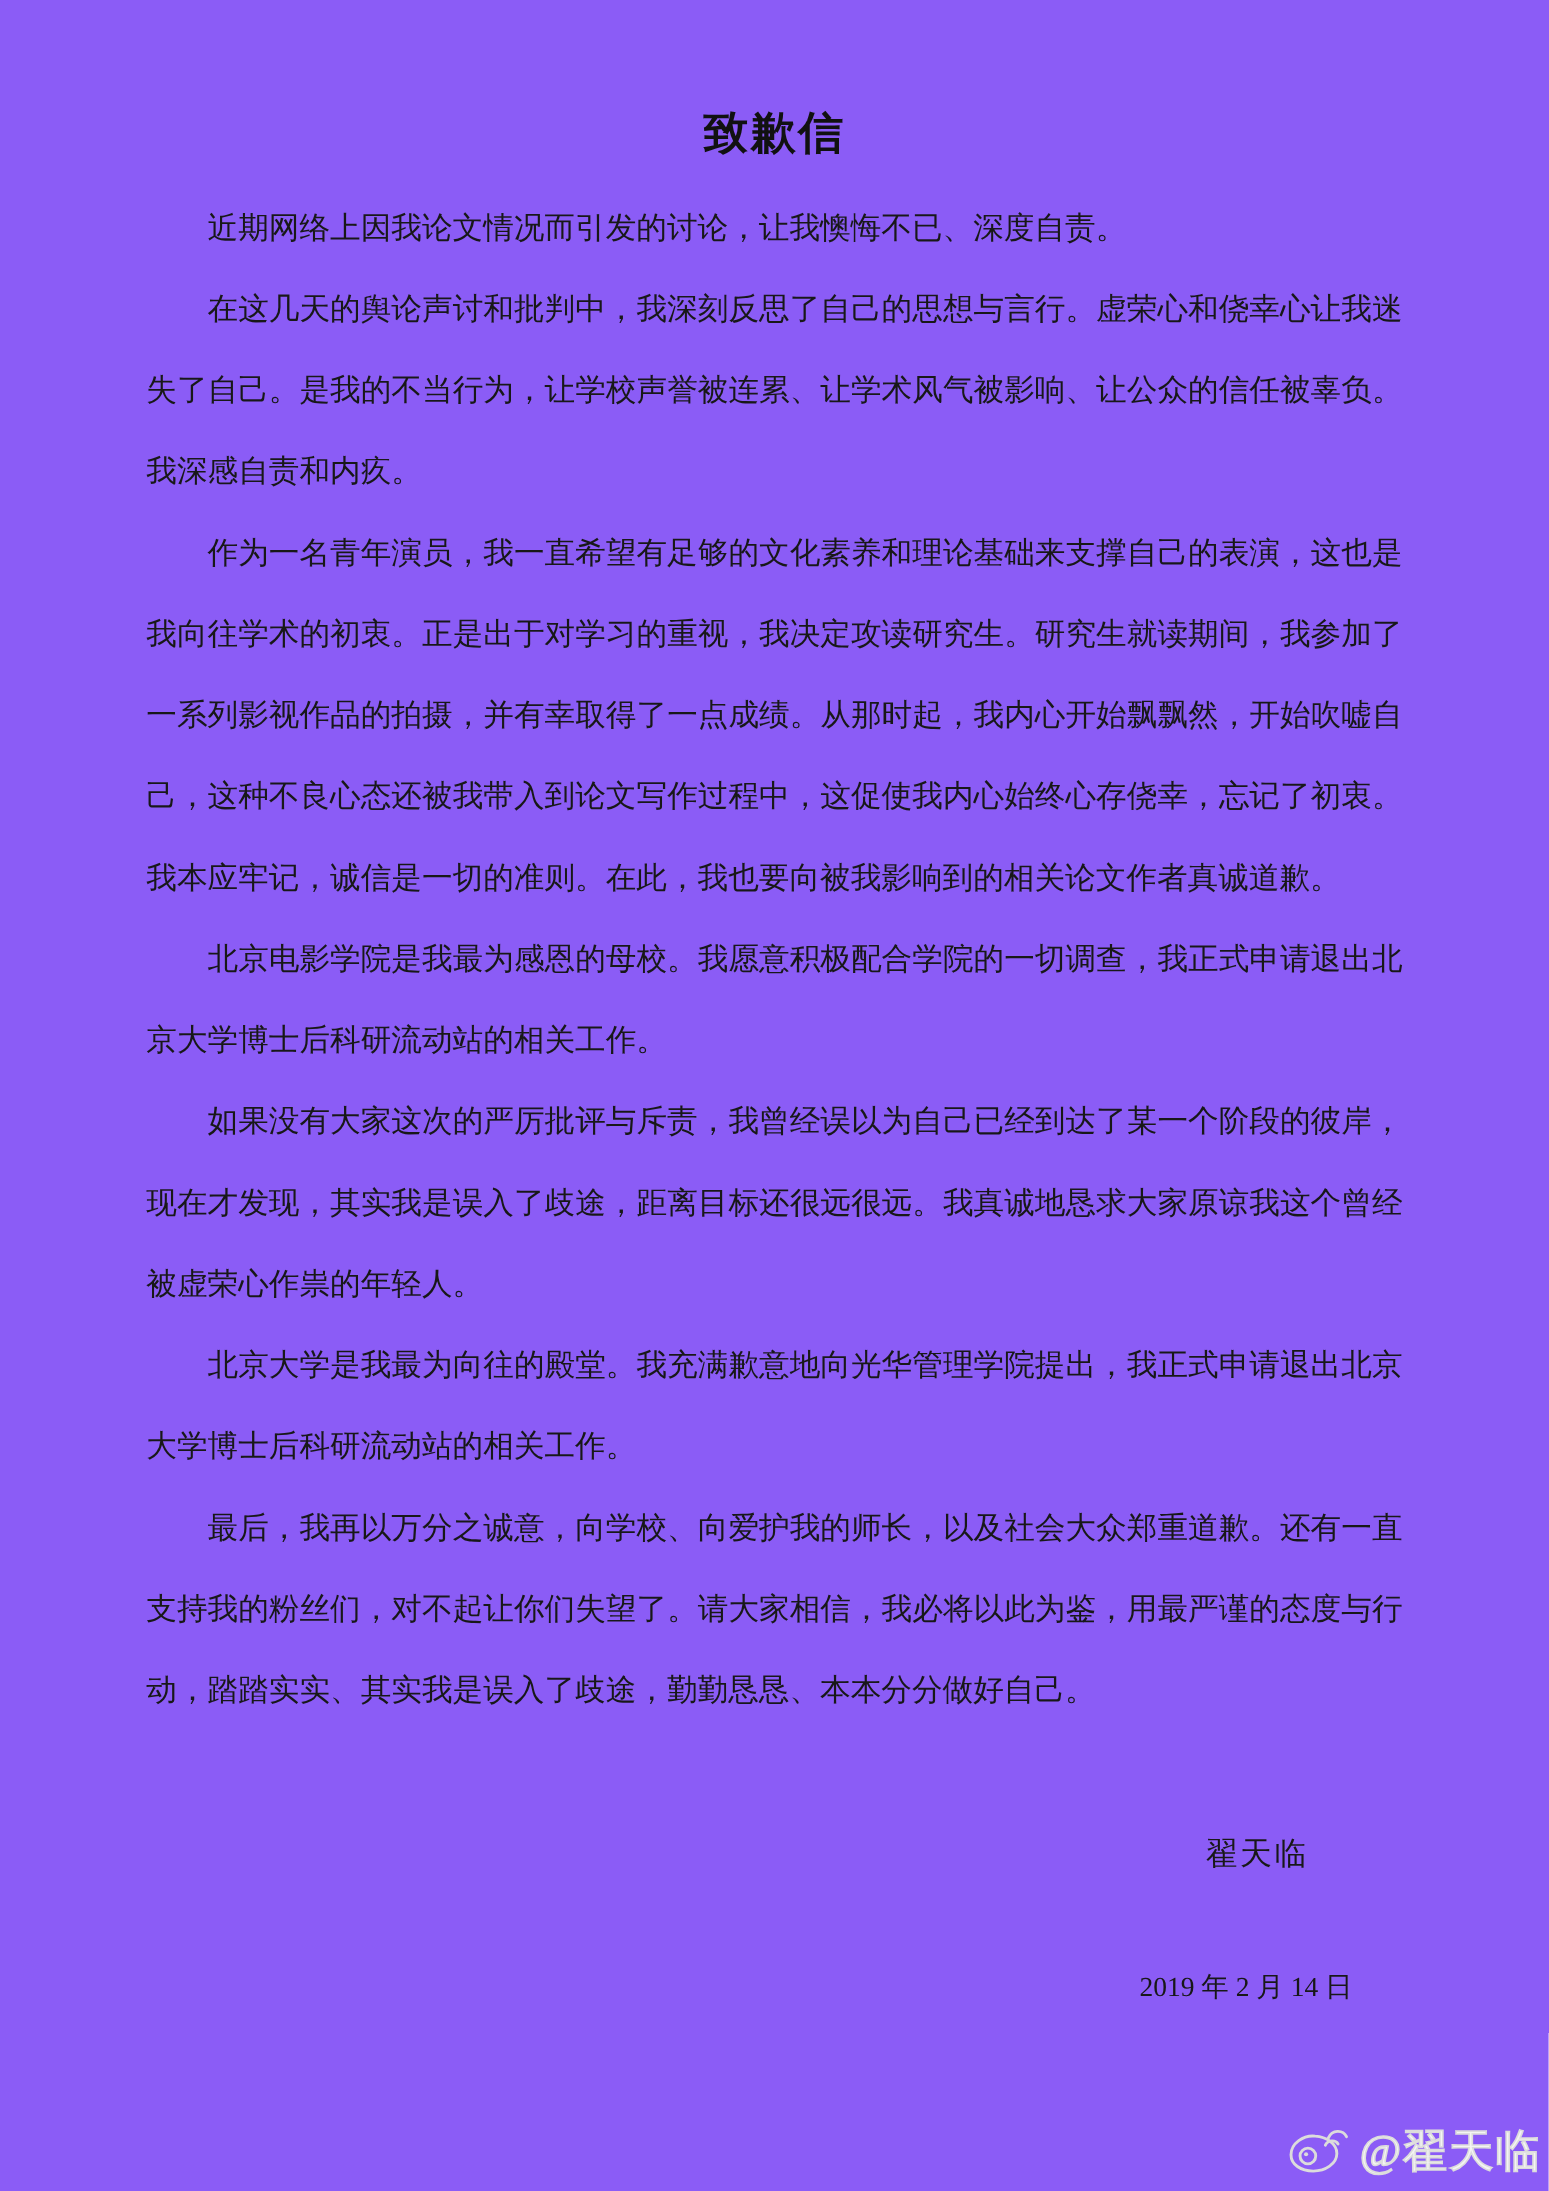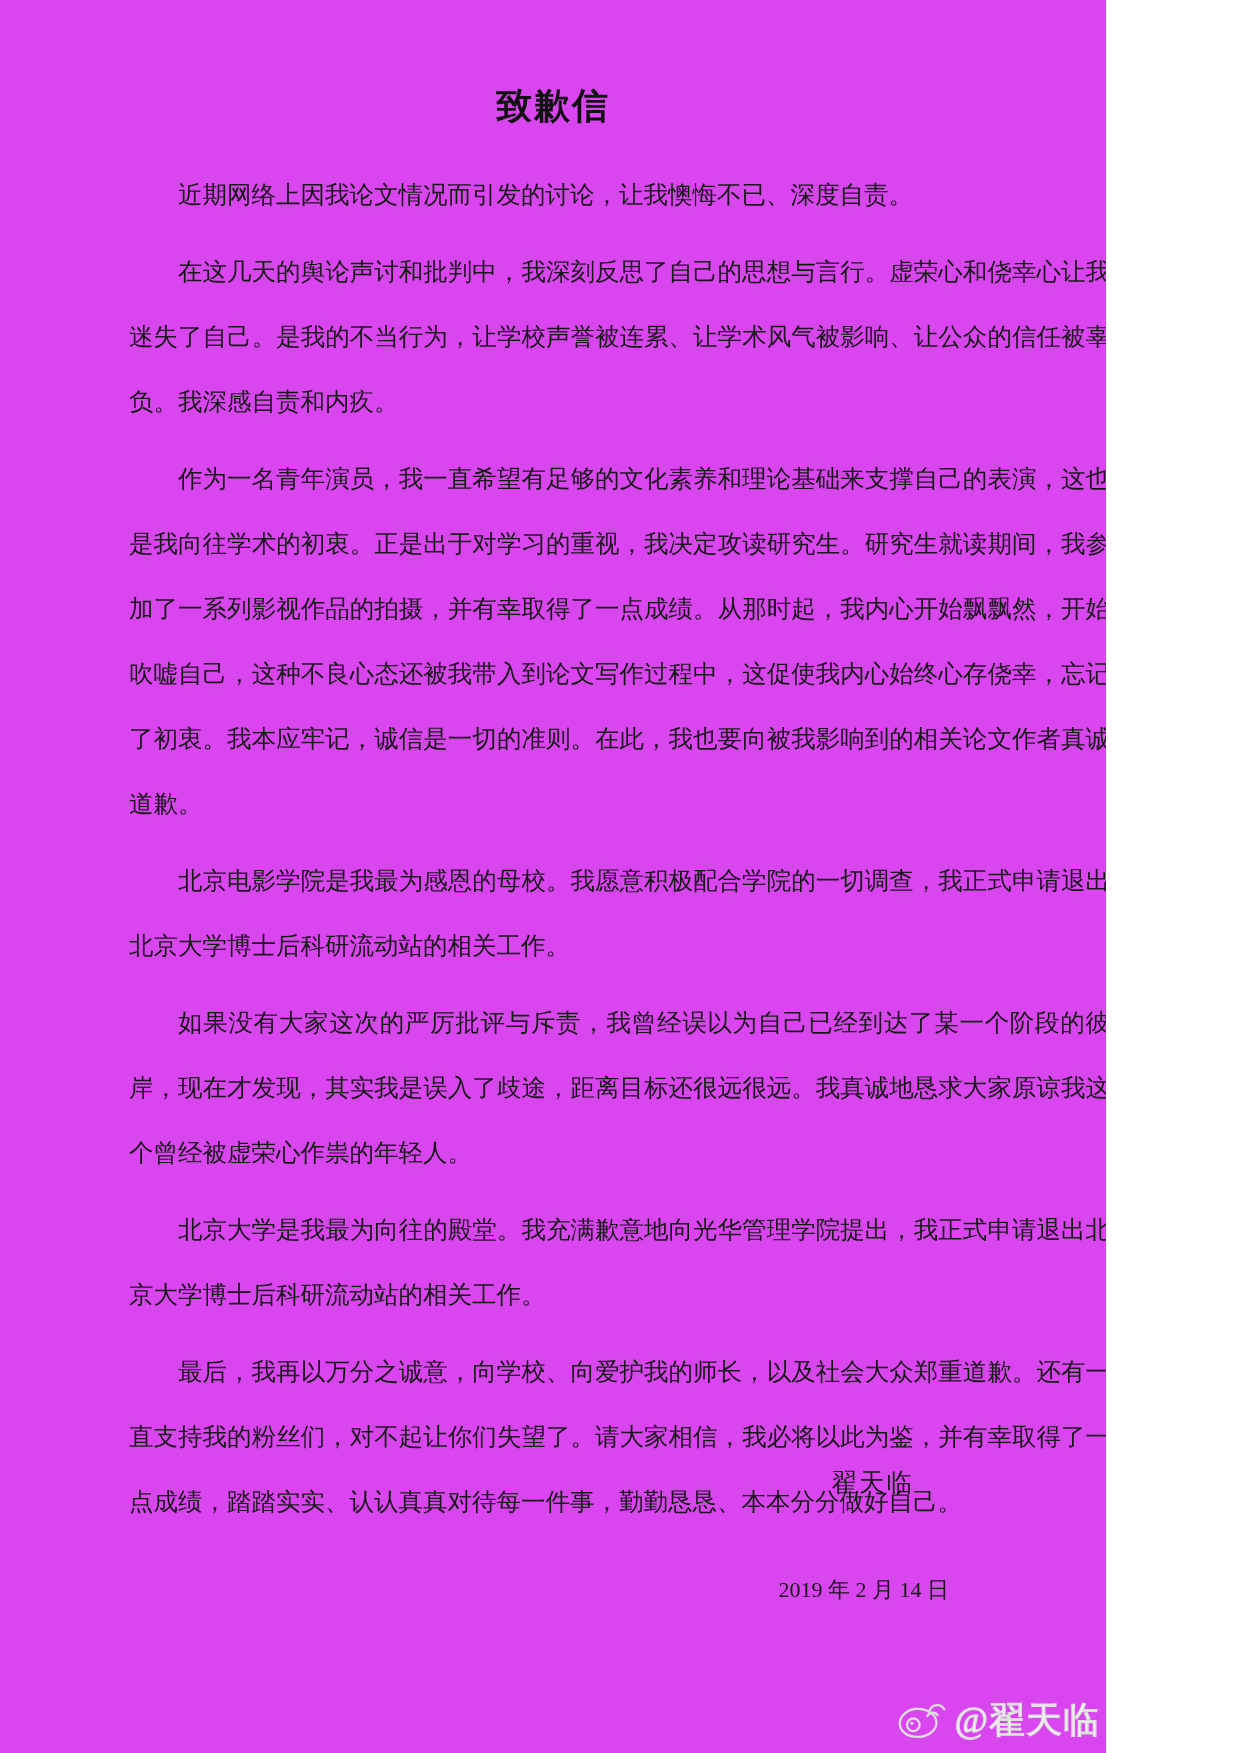--- a/index.html
+++ b/index.html
@@ -2,23 +2,23 @@
 <html><head>
 <meta charset="utf-8">
 <style>
   html, body {
     margin: 0;
     padding: 0;
     background: #ffffff;
   }
   .page {
     position: relative;
-    width: 1106px;
+    width: 1239px;
     height: 1753px;
-    background: #d946ef;
+    background: #8b5cf6;
     overflow: hidden;
     font-family: "Liberation Serif", "DejaVu Serif", serif;
     color: #181818;
   }
   .doc-title {
     position: absolute;
     top: 88px;
     left: 0;
     right: 0;
     margin: 0;
@@ -34,21 +34,21 @@
     top: 150px;
     left: 117px;
     width: 1005px;
     font-size: 24.5px;
     line-height: 65px;
     text-align: justify;
     text-justify: inter-ideograph;
     color: #181818;
   }
   .letter-body p {
-    margin: 12px;
+    margin: 0;
     padding: 0;
     text-indent: 49px;
   }
   .signature-name {
     position: absolute;
     top: 1468px;
     right: 192px;
     font-size: 25.5px;
     line-height: 1.2;
     letter-spacing: 2px;
@@ -87,21 +87,21 @@
 
   <h1 class="doc-title">致歉信</h1>
 
   <div class="letter-body">
     <p>近期网络上因我论文情况而引发的讨论，让我懊悔不已、深度自责。</p>
     <p>在这几天的舆论声讨和批判中，我深刻反思了自己的思想与言行。虚荣心和侥幸心让我迷失了自己。是我的不当行为，让学校声誉被连累、让学术风气被影响、让公众的信任被辜负。我深感自责和内疚。</p>
     <p>作为一名青年演员，我一直希望有足够的文化素养和理论基础来支撑自己的表演，这也是我向往学术的初衷。正是出于对学习的重视，我决定攻读研究生。研究生就读期间，我参加了一系列影视作品的拍摄，并有幸取得了一点成绩。从那时起，我内心开始飘飘然，开始吹嘘自己，这种不良心态还被我带入到论文写作过程中，这促使我内心始终心存侥幸，忘记了初衷。我本应牢记，诚信是一切的准则。在此，我也要向被我影响到的相关论文作者真诚道歉。</p>
     <p>北京电影学院是我最为感恩的母校。我愿意积极配合学院的一切调查，我正式申请退出北京大学博士后科研流动站的相关工作。</p>
     <p>如果没有大家这次的严厉批评与斥责，我曾经误以为自己已经到达了某一个阶段的彼岸，现在才发现，其实我是误入了歧途，距离目标还很远很远。我真诚地恳求大家原谅我这个曾经被虚荣心作祟的年轻人。</p>
     <p>北京大学是我最为向往的殿堂。我充满歉意地向光华管理学院提出，我正式申请退出北京大学博士后科研流动站的相关工作。</p>
-    <p>最后，我再以万分之诚意，向学校、向爱护我的师长，以及社会大众郑重道歉。还有一直支持我的粉丝们，对不起让你们失望了。请大家相信，我必将以此为鉴，并有幸取得了一点成绩，踏踏实实、认认真真对待每一件事，勤勤恳恳、本本分分做好自己。</p>
+    <p>最后，我再以万分之诚意，向学校、向爱护我的师长，以及社会大众郑重道歉。还有一直支持我的粉丝们，对不起让你们失望了。请大家相信，我必将以此为鉴，用最严谨的态度与行动，踏踏实实、其实我是误入了歧途，勤勤恳恳、本本分分做好自己。</p>
   </div>
 
   <div class="signature-name">翟天临</div>
 
   <div class="signature-date">2019 年 2 月 14 日</div>
 
   <div class="watermark">
     <span>
       <svg width="56" height="48" viewBox="0 0 58 48" aria-hidden="true">
         <g fill="none" stroke="#dcdcdc" stroke-width="2.4" stroke-linecap="round">

